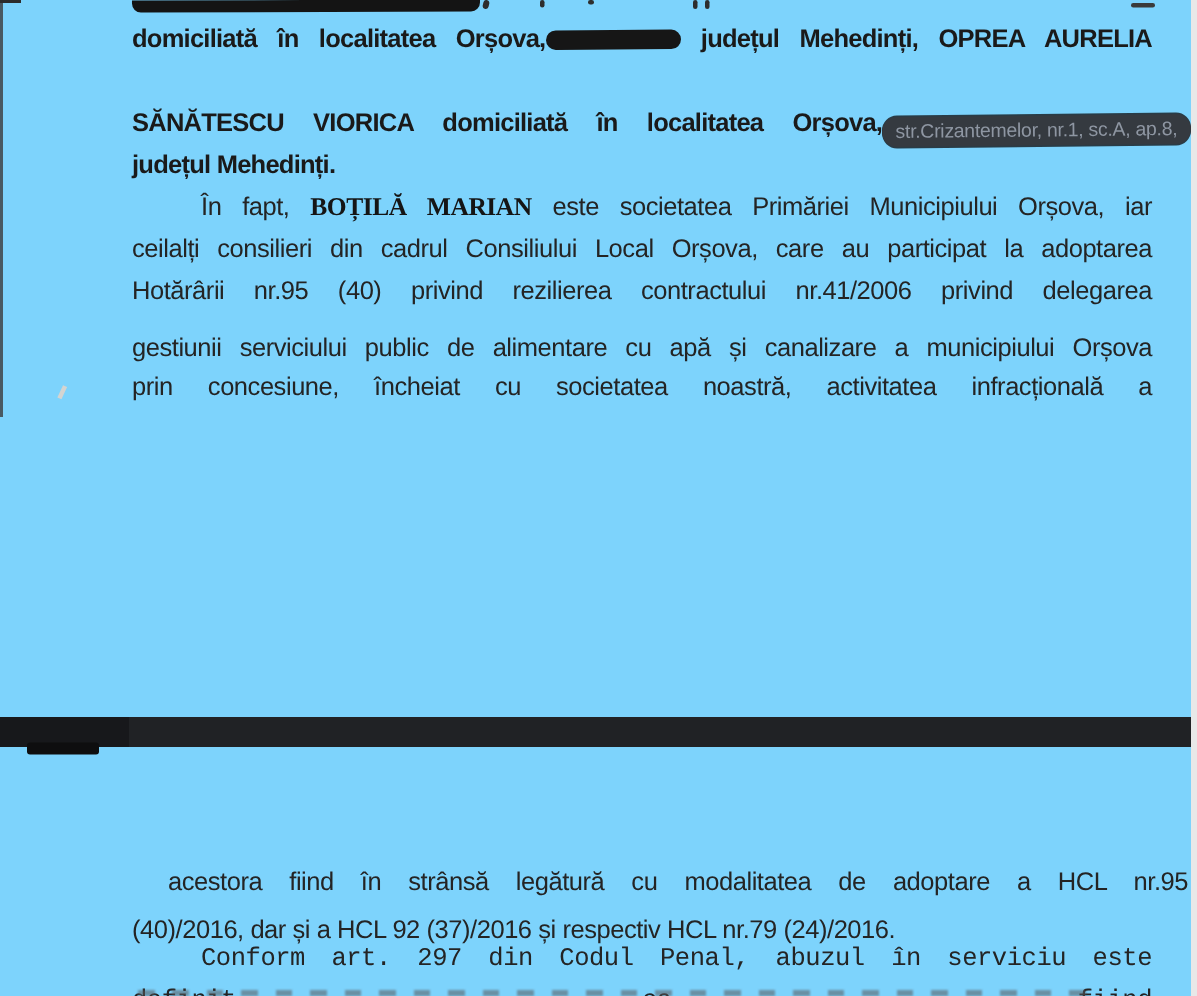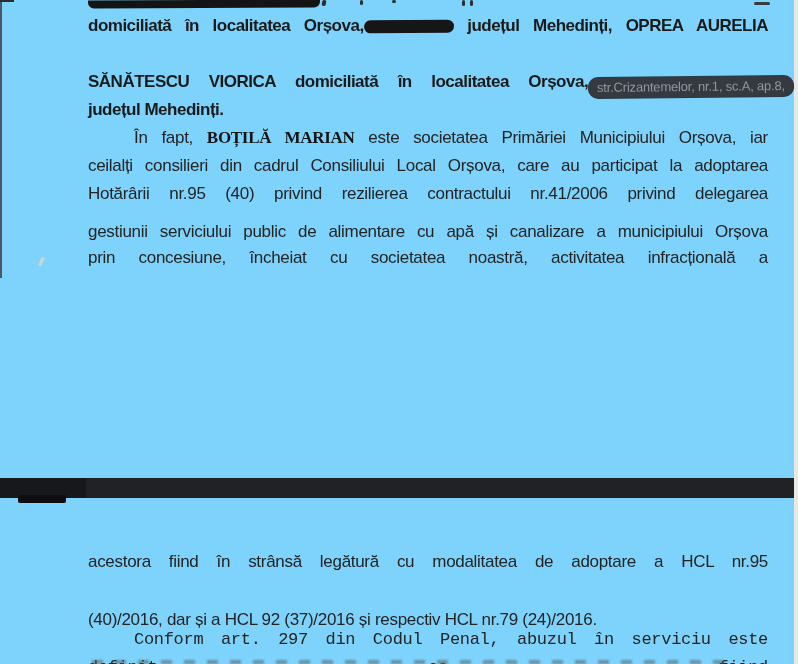--- a/index.html
+++ b/index.html
@@ -19,21 +19,21 @@
   .line.left{text-align:right;text-align-last:left;}
   .line.bold{font-weight:bold;color:#1a1a1a;letter-spacing:-0.5px;}
   .line.wide{width:706px;}
   .indent{text-indent:46px;}
   .b{font-weight:bold;color:#151515;font-family:Liberation Serif, serif;}
   
   .p1-l1{top:12px;} .p1-l2{top:40px;} .p1-l3{top:68px;} .p1-l4{top:96px;}
   
   .p2-l1{top:124px;} .p2-l2{top:152px;} .p2-l3{top:180px;} .p2-l4{top:208px;margin-top:10px;} .p2-l5{top:244px;}
   
-  .p3-l1{top:548px;} .p3-l2{top:606px;} .p3-l3{top:626px;font-family:Liberation Mono, monospace;}
+  .p3-l1{top:574px;margin-left:24px;} .p3-l2{top:606px;} .p3-l3{top:626px;font-family:Liberation Mono, monospace;}
   
   .redact{
     display:inline-block;background:#161616;border-radius:7px;
     vertical-align:-2px;transform:rotate(-0.4deg);
   }
   .r1{width:90px;height:13px;}
   .r2{width:102px;height:13px;}
   .redact-overlay{
     display:inline-block;height:20px;line-height:20px;padding:0 9px;
     background:#353a40;color:#8e96a2;font-size:13px;font-weight:normal;

